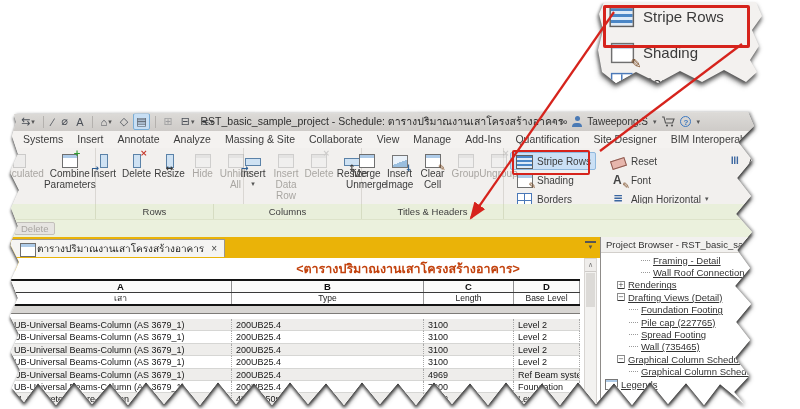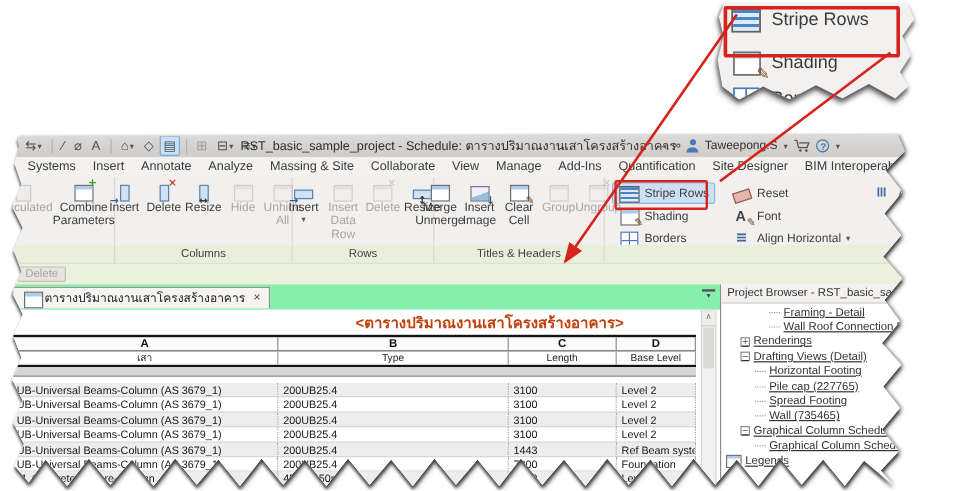--- a/index.html
+++ b/index.html
@@ -73,21 +73,21 @@
   .capband{position:absolute;left:0;top:92px;width:100%;height:15px;background:#e9efdb;display:flex;}
   .cap{font-size:9.5px;color:#3e3e3e;text-align:center;line-height:15px;border-right:1px solid #d6dcc2;box-sizing:border-box;
     overflow:hidden;white-space:nowrap;}
 
   .optbar{position:absolute;left:0;top:107px;width:100%;height:18px;background:#ebf1dd;border-top:1px solid #dde3ca;
     display:flex;align-items:center;box-sizing:border-box;}
   .optdel{margin-left:6px;height:13px;padding:0 6px;background:#e6e4e1;border:1px solid #c2bfba;border-radius:2px;
     font-size:9.5px;line-height:12px;color:#a8a5a1;}
 
   
-  .tabbar{position:absolute;left:0;top:125px;width:592px;height:34px;background:#86efac;}
+  .tabbar{position:absolute;left:0;top:125px;width:592px;height:34px;background:#eab308;}
   .vtab{position:absolute;left:2px;top:2px;height:18px;background:#f5f4f2;border:1px solid #9a9793;border-bottom:none;
     display:flex;align-items:center;gap:5px;padding:0 7px;font-size:10px;color:#222;box-sizing:border-box;}
   .vtab .close{font-size:10px;color:#444;margin-left:2px;}
   .tablist{position:absolute;right:4px;top:4px;width:11px;text-align:center;border-top:2px solid #555;
     font-size:6px;color:#555;line-height:8px;}
 
   .docarea{position:absolute;left:0;top:146px;width:592px;height:151px;background:#fff;}
   .schedtitle{position:absolute;left:200px;top:1px;width:400px;text-align:center;
     font-size:12.5px;font-weight:bold;color:#c2410c;}
   .sched{position:absolute;left:2px;top:21px;width:570px;}
@@ -268,22 +268,22 @@
                 <div class="arow">
                   <span class="mi b-alignv"></span>
                   <span>Align Vertical</span>
                 </div>
               </div>
             </div>
           </div>
         </div>
       <div class="capband">
           <div class="cap" style="width: 88px;"></div>
+          <div class="cap" style="width: 118px;">Rows</div>
           <div class="cap" style="width: 148px;">Columns</div>
-          <div class="cap" style="width: 118px;">Rows</div>
           <div class="cap" style="width: 142px;">Titles &amp; Headers</div>
         </div>
 
       <div class="optbar">
         <button class="optdel">Delete</button>
       </div>
 
       <div class="tabbar">
         <div class="vtab">
           <span class="mi b-tbl" style="width:14px;height:14px"></span>
@@ -331,21 +331,21 @@
               </div>
               <div class="srow drow">
                 <div class="c">UB-Universal Beams-Column (AS 3679_1)</div>
                 <div class="c">200UB25.4</div>
                 <div class="c">3100</div>
                 <div class="c">Level 2</div>
               </div>
               <div class="srow drow">
                 <div class="c">UB-Universal Beams-Column (AS 3679_1)</div>
                 <div class="c">200UB25.4</div>
-                <div class="c">1443</div>
+                <div class="c">4969</div>
                 <div class="c">Ref Beam system</div>
               </div>
               <div class="srow drow">
                 <div class="c">UB-Universal Beams-Column (AS 3679_1)</div>
                 <div class="c">200UB25.4</div>
                 <div class="c">7200</div>
                 <div class="c">Foundation</div>
               </div>
               <div class="srow drow">
                 <div class="c">M_Concrete-Square-Column</div>
@@ -381,21 +381,21 @@
             <div class="trow" style="padding-left: 16px;">
               <span class="pmbox">+</span>
               <span>Renderings</span>
             </div>
             <div class="trow" style="padding-left: 16px;">
               <span class="pmbox">−</span>
               <span>Drafting Views (Detail)</span>
             </div>
             <div class="trow" style="padding-left: 28px;">
               <span class="dash"></span>
-              <span>Horizontal Footing</span>
+              <span>Foundation Footing</span>
             </div>
             <div class="trow" style="padding-left: 28px;">
               <span class="dash"></span>
               <span>Pile cap (227765)</span>
             </div>
             <div class="trow" style="padding-left: 28px;">
               <span class="dash"></span>
               <span>Spread Footing</span>
             </div>
             <div class="trow" style="padding-left: 28px;">

